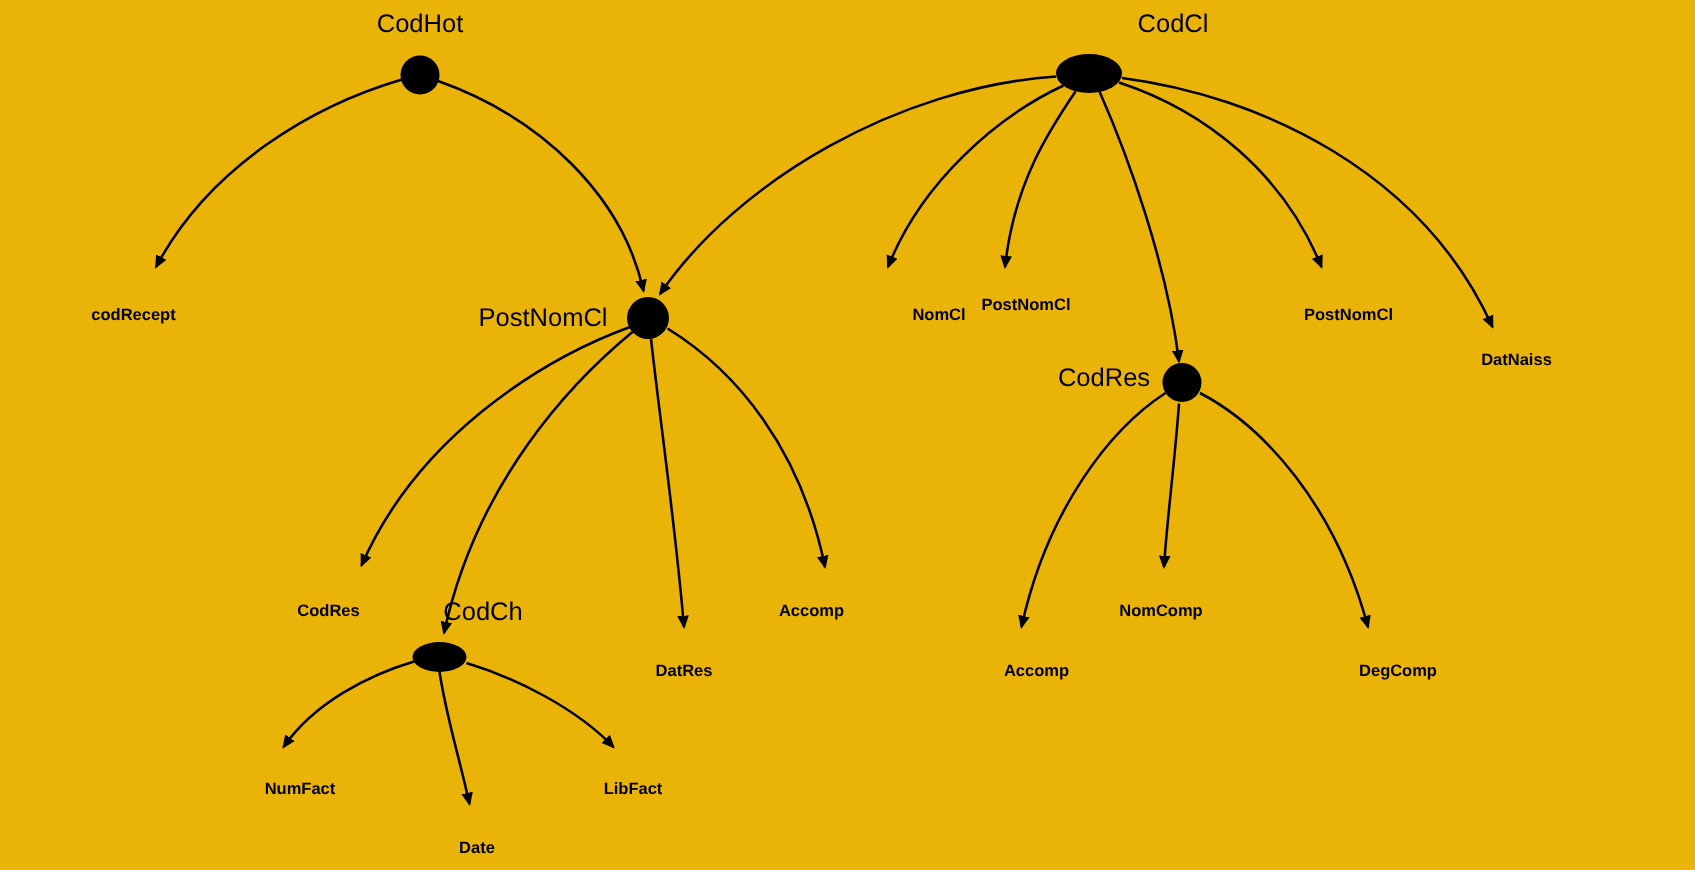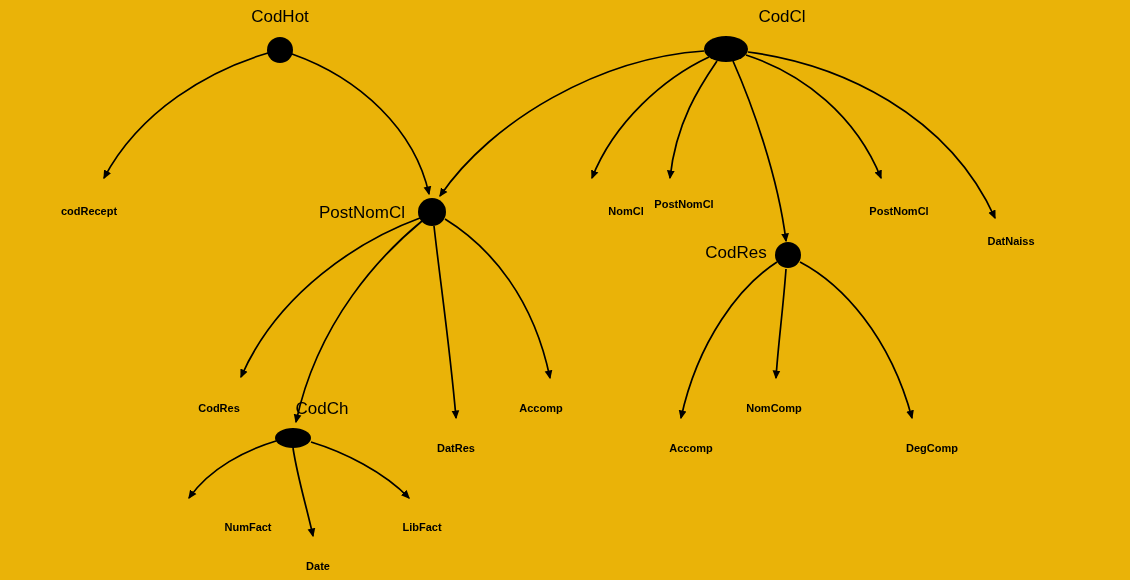--- a/index.html
+++ b/index.html
@@ -91,21 +91,21 @@
   <div id="label-layer">
       <div class="fd-label" style="left: 280px; top: 16px;">CodHot</div>
       <div class="fd-label" style="left: 782px; top: 16px;">CodCl</div>
       <div class="fd-label" style="left: 362px; top: 212px;">PostNomCl</div>
       <div class="fd-label" style="left: 322px; top: 408px;">CodCh</div>
       <div class="fd-label" style="left: 736px; top: 252px;">CodRes</div>
       <div class="fd-label fd-attr-label" style="left: 89px; top: 211px;">codRecept</div>
       <div class="fd-label fd-attr-label" style="left: 219px; top: 408px;">CodRes</div>
       <div class="fd-label fd-attr-label" style="left: 456px; top: 448px;">DatRes</div>
       <div class="fd-label fd-attr-label" style="left: 541px; top: 408px;">Accomp</div>
-      <div class="fd-label fd-attr-label" style="left: 200px; top: 527px; margin-left: 48px;">NumFact</div>
+      <div class="fd-label fd-attr-label" style="left: 200px; top: 527px;">NumFact</div>
       <div class="fd-label fd-attr-label" style="left: 318px; top: 566px;">Date</div>
       <div class="fd-label fd-attr-label" style="left: 422px; top: 527px;">LibFact</div>
       <div class="fd-label fd-attr-label" style="left: 589px; top: 211px; margin-left: 37px;">NomCl</div>
       <div class="fd-label fd-attr-label" style="left: 684px; top: 204px;">PostNomCl</div>
       <div class="fd-label fd-attr-label" style="left: 899px; top: 211px;">PostNomCl</div>
       <div class="fd-label fd-attr-label" style="left: 1011px; top: 241px;">DatNaiss</div>
       <div class="fd-label fd-attr-label" style="left: 691px; top: 448px;">Accomp</div>
       <div class="fd-label fd-attr-label" style="left: 774px; top: 408px;">NomComp</div>
       <div class="fd-label fd-attr-label" style="left: 932px; top: 448px; text-align: right;">DegComp</div>
     </div>

